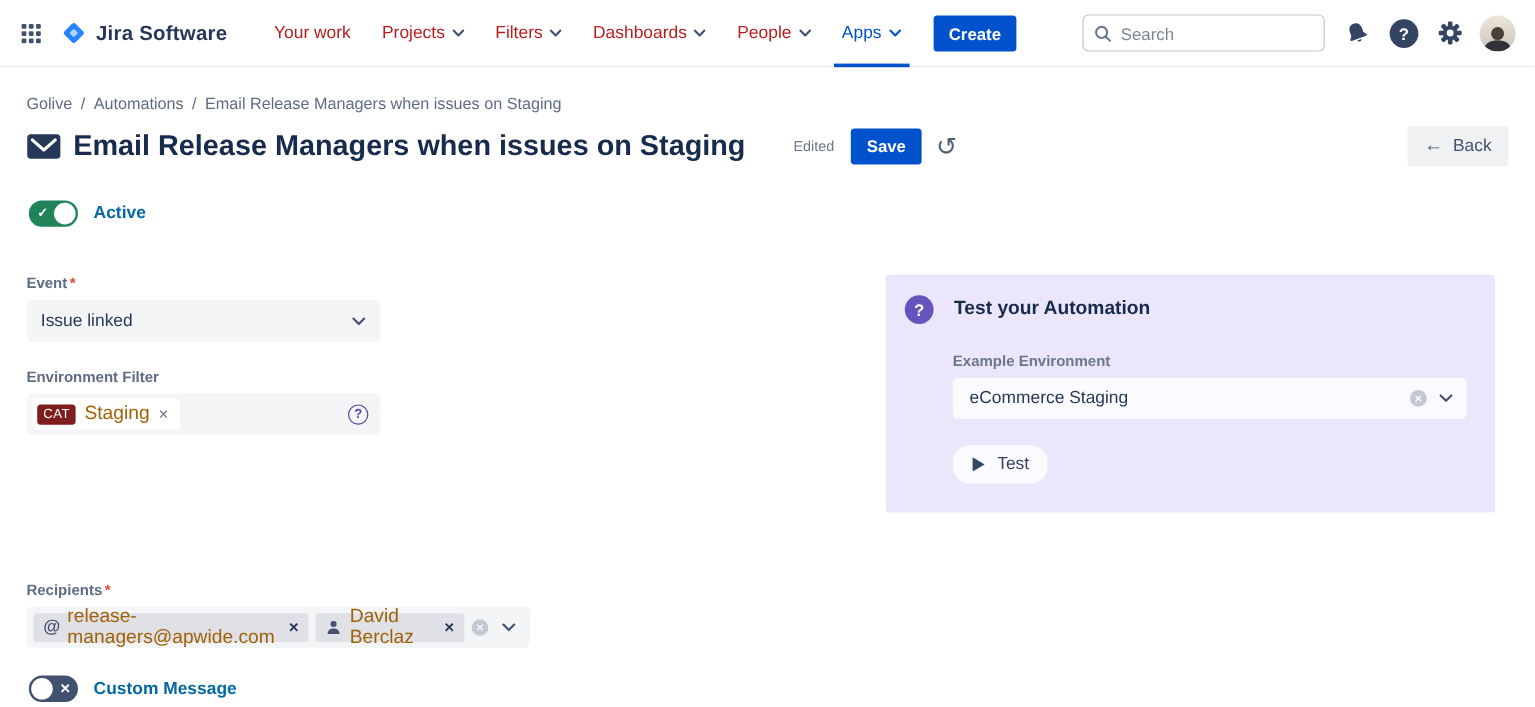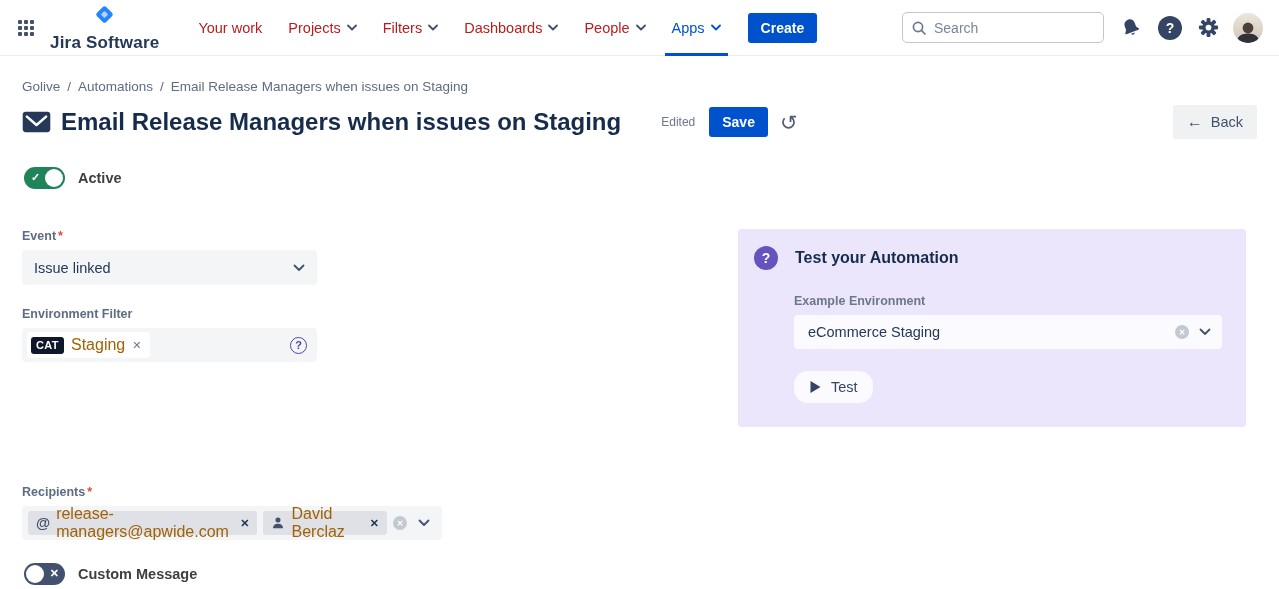--- a/index.html
+++ b/index.html
@@ -4,21 +4,21 @@
 <style>
   * { margin:0; padding:0; box-sizing:border-box; }
   body { font-family:"Liberation Sans", sans-serif; background:#fff; }
   .page { width:1279px; height:589px; background:#fff; overflow:hidden; position:relative; }
 
   
   .topnav { height:56px; display:flex; align-items:center; padding:0 16px 0 18px; border-bottom:1px solid #EBECF0; }
   .icon-btn { background:none; border:none; cursor:pointer; display:flex; align-items:center; justify-content:center; }
   .grid-icon { display:grid; grid-template-columns:repeat(3,4px); grid-gap:2px; }
   .grid-icon i { width:4px; height:4px; background:#42526E; border-radius:1px; }
-  .brand { display:flex; align-items:center; gap:7px; margin-left:16px; margin-right:26px; cursor:pointer;flex-direction:column; }
+  .brand { display:flex; align-items:center; gap:7px; margin-left:16px; margin-right:26px; cursor:pointer; }
   .brand-text { font-size:17px; font-weight:700; color:#253858; letter-spacing:.2px; }
   .nav-items { display:flex; align-items:stretch; height:56px; }
   .nav-item { position:relative; display:flex; align-items:center; gap:6px; padding:0 13px; font-size:14.5px; font-weight:500; color:#b91c1c; cursor:pointer; }
   .nav-item.active { color:#0052CC; }
   .nav-item.active::after { content:""; position:absolute; left:6px; right:6px; bottom:0; height:3px; background:#0052CC; }
   .nav-item.active svg polyline { stroke:#0052CC; }
   .create-btn { margin-left:14px; background:#0052CC; color:#fff; border:none; border-radius:3px; font-family:inherit; font-size:14px; font-weight:600; padding:7px 13px; cursor:pointer; }
   .search-box { margin-left:auto; width:202px; height:31px; border:1px solid #C1C7D0; border-radius:5px; background:#fff; display:flex; align-items:center; padding:0 8px; gap:7px; }
   .search-box input { border:none; outline:none; background:transparent; font-family:inherit; font-size:14px; color:#253858; width:100%; }
   .search-box input::placeholder { color:#7A869A; }
@@ -43,33 +43,33 @@
   .toggle-row.first { margin-top:28px; }
   .toggle { position:relative; width:41px; height:22px; border-radius:12px; cursor:pointer; flex:0 0 auto; }
   .toggle.on { background:#1F845A; }
   .toggle.off { background:#42526E; }
   .toggle .knob { position:absolute; top:2px; width:18px; height:18px; border-radius:50%; background:#fff; }
   .toggle.on .knob { right:2px; }
   .toggle.off .knob { left:2px; }
   .toggle .t-glyph { position:absolute; top:50%; transform:translateY(-52%); color:#fff; font-size:11px; font-weight:700; }
   .toggle.on .t-glyph { left:7px; }
   .toggle.off .t-glyph { right:6px; }
-  .toggle-label { font-size:14.5px; font-weight:700; color:#404040; }
+  .toggle-label { font-size:14.5px; font-weight:700; color:#0369a1; }
 
   
   .content-row { padding:0 33px 0 22px; margin-top:40px; display:flex; align-items:flex-start; }
   .left-col { width:295px; }
   .form-label { font-size:12.5px; font-weight:600; color:#5E6C84; margin-bottom:7px; display:flex; gap:2px; }
   .req { color:#E34935; }
   .select-box { height:35px; background:#F4F5F7; border-radius:4px; display:flex; align-items:center; padding:0 12px; font-size:14.5px; color:#253858; cursor:pointer; }
   .select-box .chev { margin-left:auto; }
   .group-gap { margin-top:22px; }
   .chip-field { height:34px; background:#F4F5F7; border-radius:4px; display:flex; align-items:center; padding:0 10px 0 5px; }
   .chip-white { background:#fff; border-radius:4px; height:26px; display:flex; align-items:center; padding:0 9px 0 4px; gap:7px; }
-  .cat-badge { background:#0f172a; color:#fff; font-size:11px; font-weight:700; padding:2.5px 5px; border-radius:3px; letter-spacing:.4px; }
+  .cat-badge { background:#7f1d1d; color:#fff; font-size:11px; font-weight:400; padding:2.5px 5px; border-radius:3px; letter-spacing:.4px; }
   .chip-text { font-size:16px; color:#a16207; }
   .chip-x { font-size:11px; color:#6B778C; cursor:pointer; font-weight:400; }
   .chip-x.bold { color:#253858; font-weight:700; }
   .help-circle { margin-left:auto; width:17px; height:17px; border-radius:50%; border:1.6px solid #5243AA; color:#5243AA; font-size:11px; font-weight:700; display:flex; align-items:center; justify-content:center; cursor:pointer; }
 
   
   .test-panel { margin-left:auto; width:508px; min-height:183px; background:#ECE6FD; border-radius:3px; padding:17px 24px 24px 16px; }
   .tp-head { display:flex; align-items:center; gap:17px; }
   .q-circle { width:24px; height:24px; border-radius:50%; background:#6554C0; color:#fff; font-size:14px; font-weight:700; display:flex; align-items:center; justify-content:center; flex:0 0 auto; }
   .tp-title { font-size:16px; font-weight:700; color:#172B4D; }

